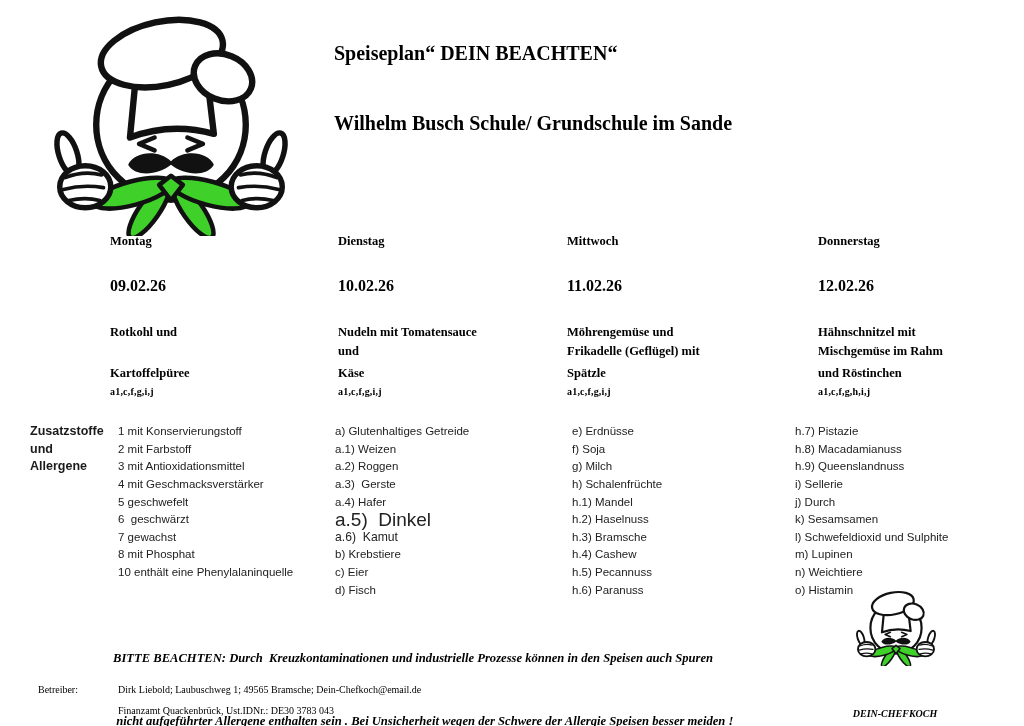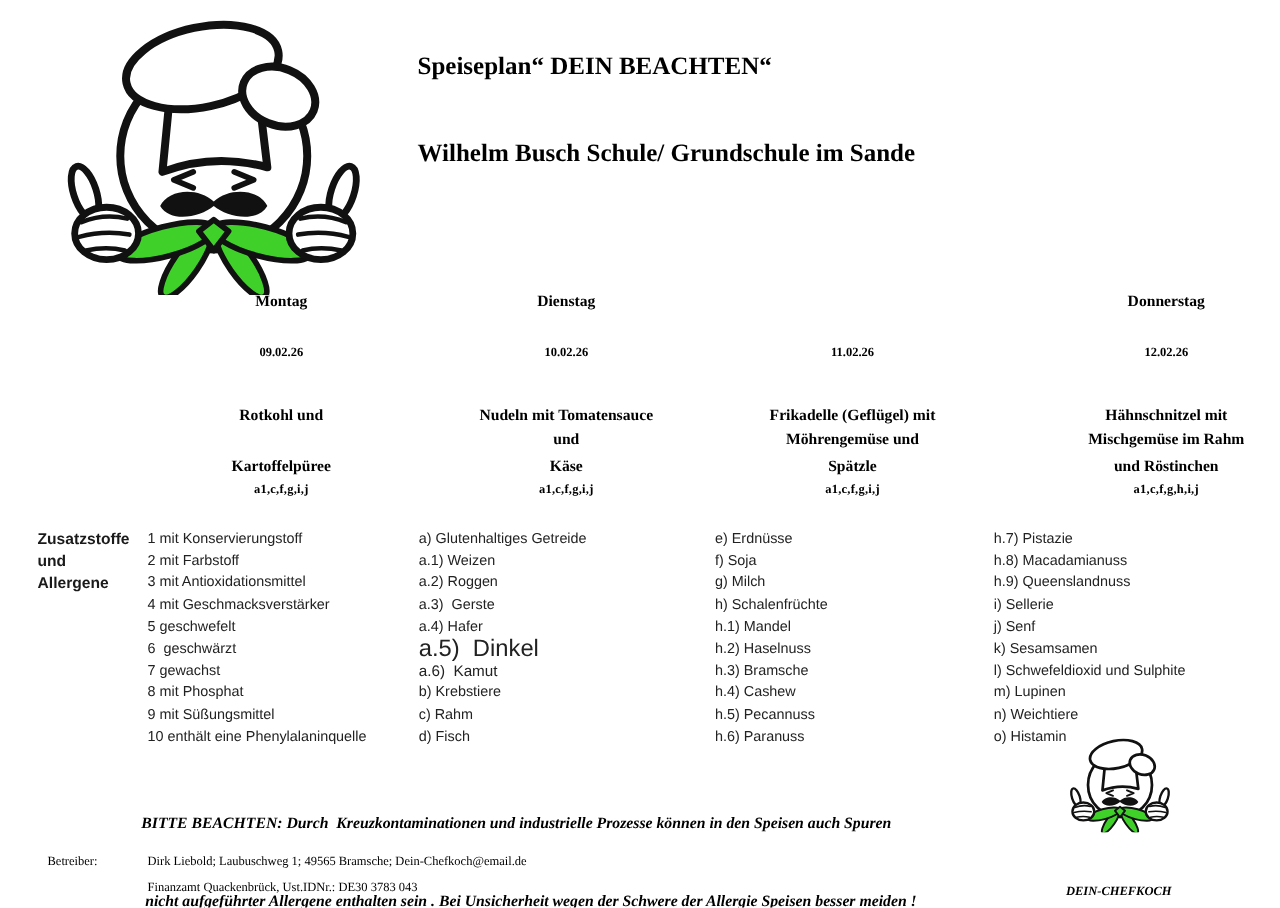--- a/index.html
+++ b/index.html
@@ -9,24 +9,24 @@
   }
   .abs{position:absolute;}
   
   .title{font-family:"Liberation Serif", serif;font-weight:bold;font-size:20px;white-space:pre;}
   #title1{left:334px;top:42px;}
   #title2{left:334px;top:112px;}
   
   #logo-large{left:46px;top:8px;width:250px;height:228px;}
   #logo-small{left:852px;top:588px;width:88px;height:78px;}
   
-  .day-col{position:absolute;top:0;width:230px;height:410px;text-align:center;
+  .day-col{position:absolute;top:0;width:230px;height:410px;text-align:left;
     font-family:"Liberation Serif", serif;font-weight:bold;}
   .day-name{position:absolute;top:234px;width:100%;font-size:12.5px;}
-  .day-date{position:absolute;top:277px;width:100%;font-size:10px;}
+  .day-date{position:absolute;top:277px;width:100%;font-size:16px;}
   .meal-top{position:absolute;top:323px;width:100%;font-size:12.5px;line-height:19px;}
   .meal-line3{position:absolute;top:366px;width:100%;font-size:12.5px;}
   .codes{position:absolute;top:386px;width:100%;font-size:10px;letter-spacing:.2px;}
   
   #additives-label{left:5px;top:423px;width:105px;
     font-family:"Liberation Sans", sans-serif;font-weight:bold;font-size:12.5px;line-height:17.6px;color:#1a1a1a;margin-left:25px;}
   .add-col{position:absolute;top:423px;font-family:"Liberation Sans", sans-serif;
     font-size:11.5px;color:#222;}
   .add-row{height:17.65px;line-height:17.65px;white-space:pre;}
   .bump-lg{font-size:19px;}
@@ -100,24 +100,25 @@
       <div class="day-name">Dienstag</div>
       <div class="day-date">10.02.26</div>
       <div class="meal-top">
         <div>Nudeln mit Tomatensauce</div>
         <div>und</div>
       </div>
       <div class="meal-line3">Käse</div>
       <div class="codes">a1,c,f,g,i,j</div>
     </div>
     <div class="day-col" style="left: 567px;">
+      <div class="day-name">Mittwoch</div>
       <div class="day-date">11.02.26</div>
       <div class="meal-top">
+        <div>Möhrengemüse und</div>
         <div>Frikadelle (Geflügel) mit</div>
-        <div>Möhrengemüse und</div>
       </div>
       <div class="meal-line3">Spätzle</div>
       <div class="codes">a1,c,f,g,i,j</div>
     </div>
     <div class="day-col" style="left: 818px;">
       <div class="day-name">Donnerstag</div>
       <div class="day-date">12.02.26</div>
       <div class="meal-top">
         <div>Hähnschnitzel mit</div>
         <div>Mischgemüse im Rahm</div>
@@ -136,53 +137,52 @@
 <div id="additives">
     <div class="add-col" style="left: 118px;">
       <div class="add-row">1 mit Konservierungstoff</div>
       <div class="add-row">2 mit Farbstoff</div>
       <div class="add-row">3 mit Antioxidationsmittel</div>
       <div class="add-row">4 mit Geschmacksverstärker</div>
       <div class="add-row">5 geschwefelt</div>
       <div class="add-row">6  geschwärzt</div>
       <div class="add-row">7 gewachst</div>
       <div class="add-row">8 mit Phosphat</div>
-      <div class="add-row">9 mit Süßungsmittel</div>
       <div class="add-row">10 enthält eine Phenylalaninquelle</div>
     </div>
     <div class="add-col" style="left: 335px;">
       <div class="add-row">a) Glutenhaltiges Getreide</div>
       <div class="add-row">a.1) Weizen</div>
       <div class="add-row">a.2) Roggen</div>
       <div class="add-row">a.3)  Gerste</div>
       <div class="add-row">a.4) Hafer</div>
       <div class="add-row bump-lg">a.5)  Dinkel</div>
       <div class="add-row bump-md">a.6)  Kamut</div>
       <div class="add-row">b) Krebstiere</div>
-      <div class="add-row">c) Rahm</div>
+      <div class="add-row">c) Eier</div>
       <div class="add-row">d) Fisch</div>
     </div>
     <div class="add-col" style="left: 572px;">
       <div class="add-row">e) Erdnüsse</div>
       <div class="add-row">f) Soja</div>
       <div class="add-row">g) Milch</div>
       <div class="add-row">h) Schalenfrüchte</div>
       <div class="add-row">h.1) Mandel</div>
       <div class="add-row">h.2) Haselnuss</div>
       <div class="add-row">h.3) Bramsche</div>
       <div class="add-row">h.4) Cashew</div>
       <div class="add-row">h.5) Pecannuss</div>
       <div class="add-row">h.6) Paranuss</div>
     </div>
     <div class="add-col" style="left: 795px;">
       <div class="add-row">h.7) Pistazie</div>
       <div class="add-row">h.8) Macadamianuss</div>
       <div class="add-row">h.9) Queenslandnuss</div>
       <div class="add-row">i) Sellerie</div>
-      <div class="add-row">j) Senf</div>
+      <div class="add-row">j) Durch</div>
       <div class="add-row">k) Sesamsamen</div>
       <div class="add-row">l) Schwefeldioxid und Sulphite</div>
       <div class="add-row">m) Lupinen</div>
       <div class="add-row">n) Weichtiere</div>
       <div class="add-row">o) Histamin</div>
     </div>
   </div>
 
 <div id="notice" class="abs">
   <div>BITTE BEACHTEN: Durch  Kreuzkontaminationen und industrielle Prozesse können in den Speisen auch Spuren</div>

